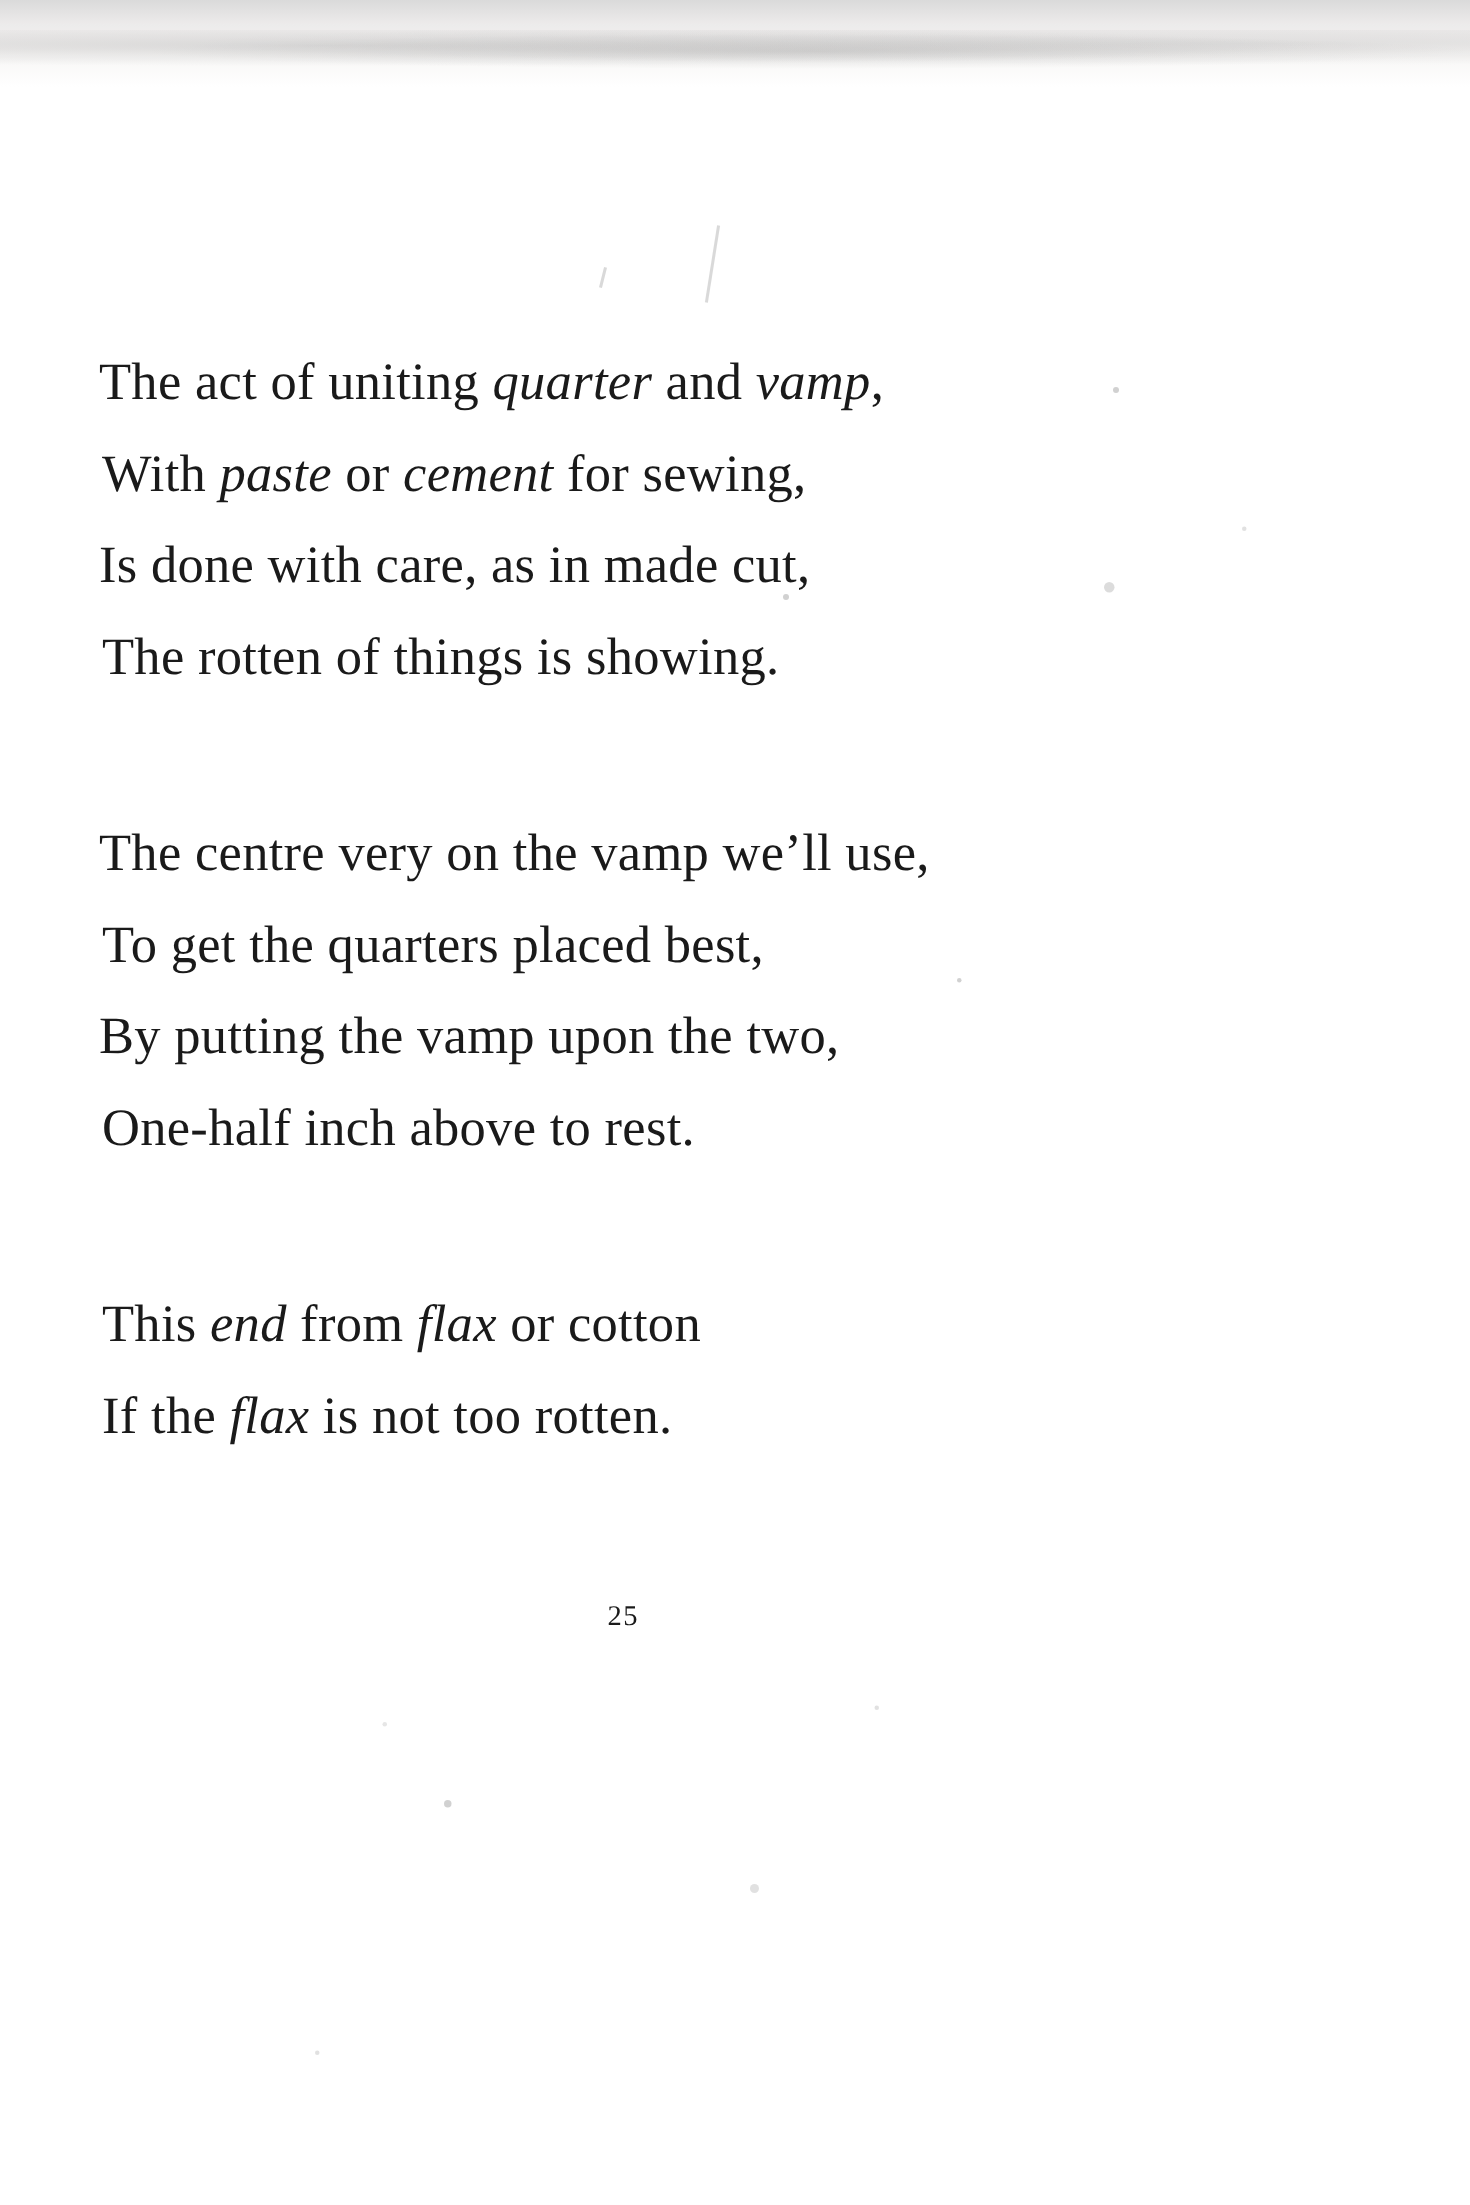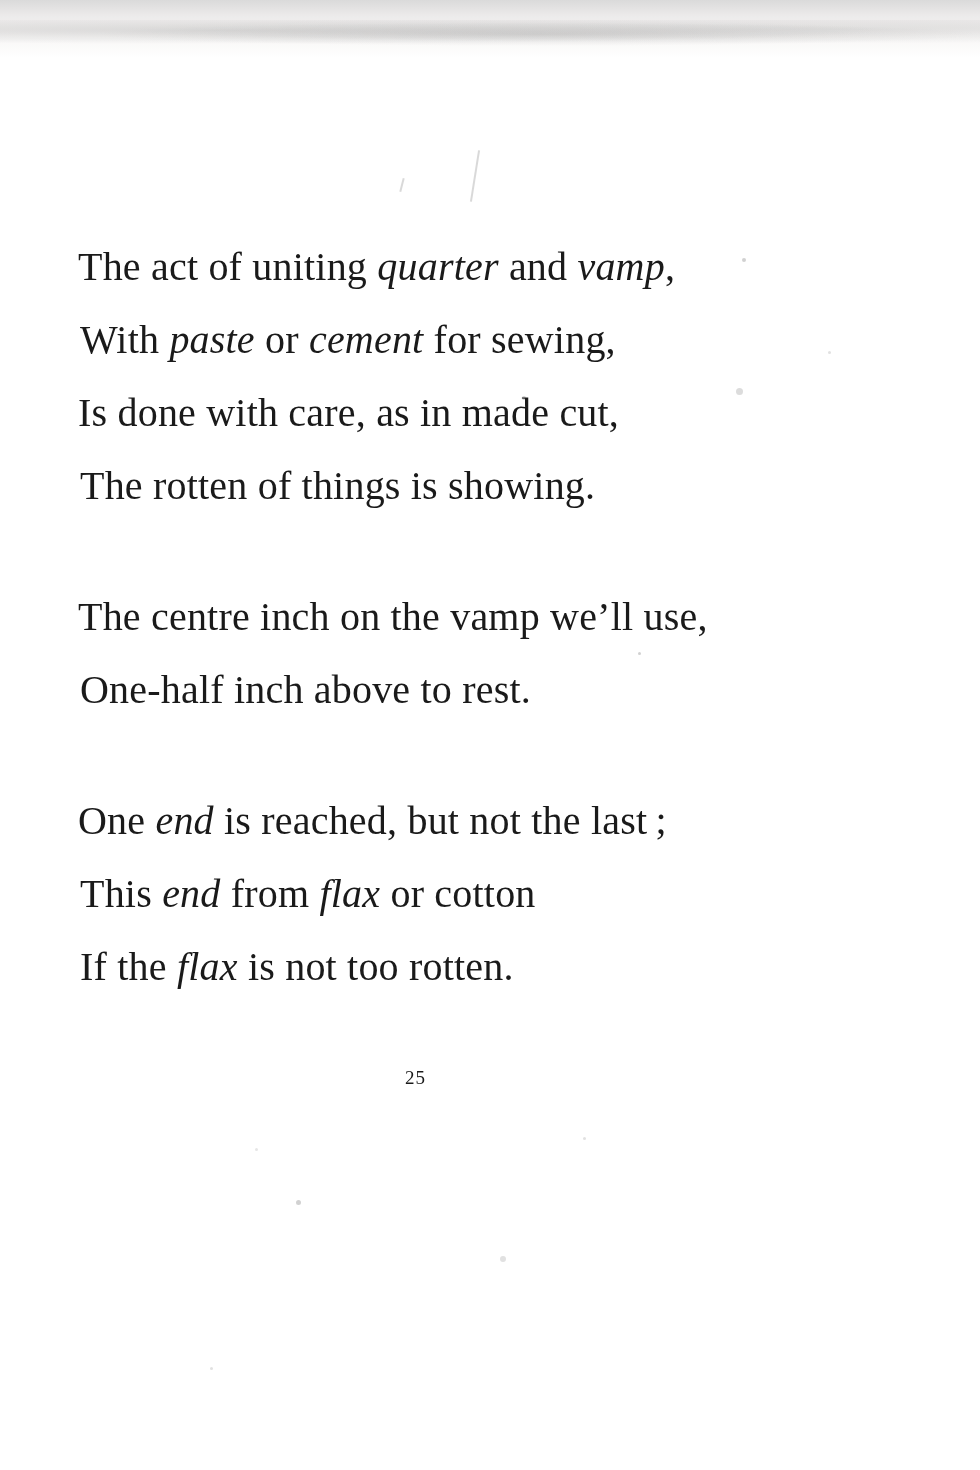--- a/index.html
+++ b/index.html
@@ -59,25 +59,25 @@
   }
 
   .stanza {
     margin: 0 0 74px 0;
   }
   .stanza:last-of-type {
     margin-bottom: 0;
   }
 
   .verse-line {
-    font-size: 40px;
+    font-size: 35px;
     line-height: 57px;
     letter-spacing: 0.2px;
     white-space: pre-wrap;
-    margin: 16px;
+    margin: 4px;
     padding-left: 62px;
   }
   .verse-line.indent {
     padding-left: 64px;
   }
   .verse-line em {
     font-style: italic;
   }
 
   .page-number {
@@ -110,24 +110,25 @@
 
 <div class="poem-body" style="top:222px;">
   <div id="stanzas">
       <div class="stanza">
         <p class="verse-line"><span>The act of uniting </span><em>quarter</em><span> and </span><em>vamp</em><span>,</span></p>
         <p class="verse-line indent"><span>With </span><em>paste</em><span> or </span><em>cement</em><span> for sewing,</span></p>
         <p class="verse-line"><span>Is done with care, as in made cut,</span></p>
         <p class="verse-line indent"><span>The rotten of things is showing.</span></p>
       </div>
       <div class="stanza">
-        <p class="verse-line"><span>The centre inch on the vamp we’ll use,</span></p>
+        <p class="verse-line"><span>The centre very on the vamp we’ll use,</span></p>
+        <p class="verse-line indent"><span>To get the quarters placed best,</span></p>
+        <p class="verse-line"><span>By putting the vamp upon the two,</span></p>
         <p class="verse-line indent"><span>One-half inch above to rest.</span></p>
       </div>
       <div class="stanza">
-        <p class="verse-line"><span>One </span><em>end</em><span> is reached, but not the last ;</span></p>
         <p class="verse-line indent"><span>This </span><em>end</em><span> from </span><em>flax</em><span> or cotton</span></p>
         <p class="verse-line indent"><span>If the </span><em>flax</em><span> is not too rotten.</span></p>
       </div>
     </div>
 </div>
 
 <div class="page-number" style="top:1067px;">25</div>
 
 </body></html>

